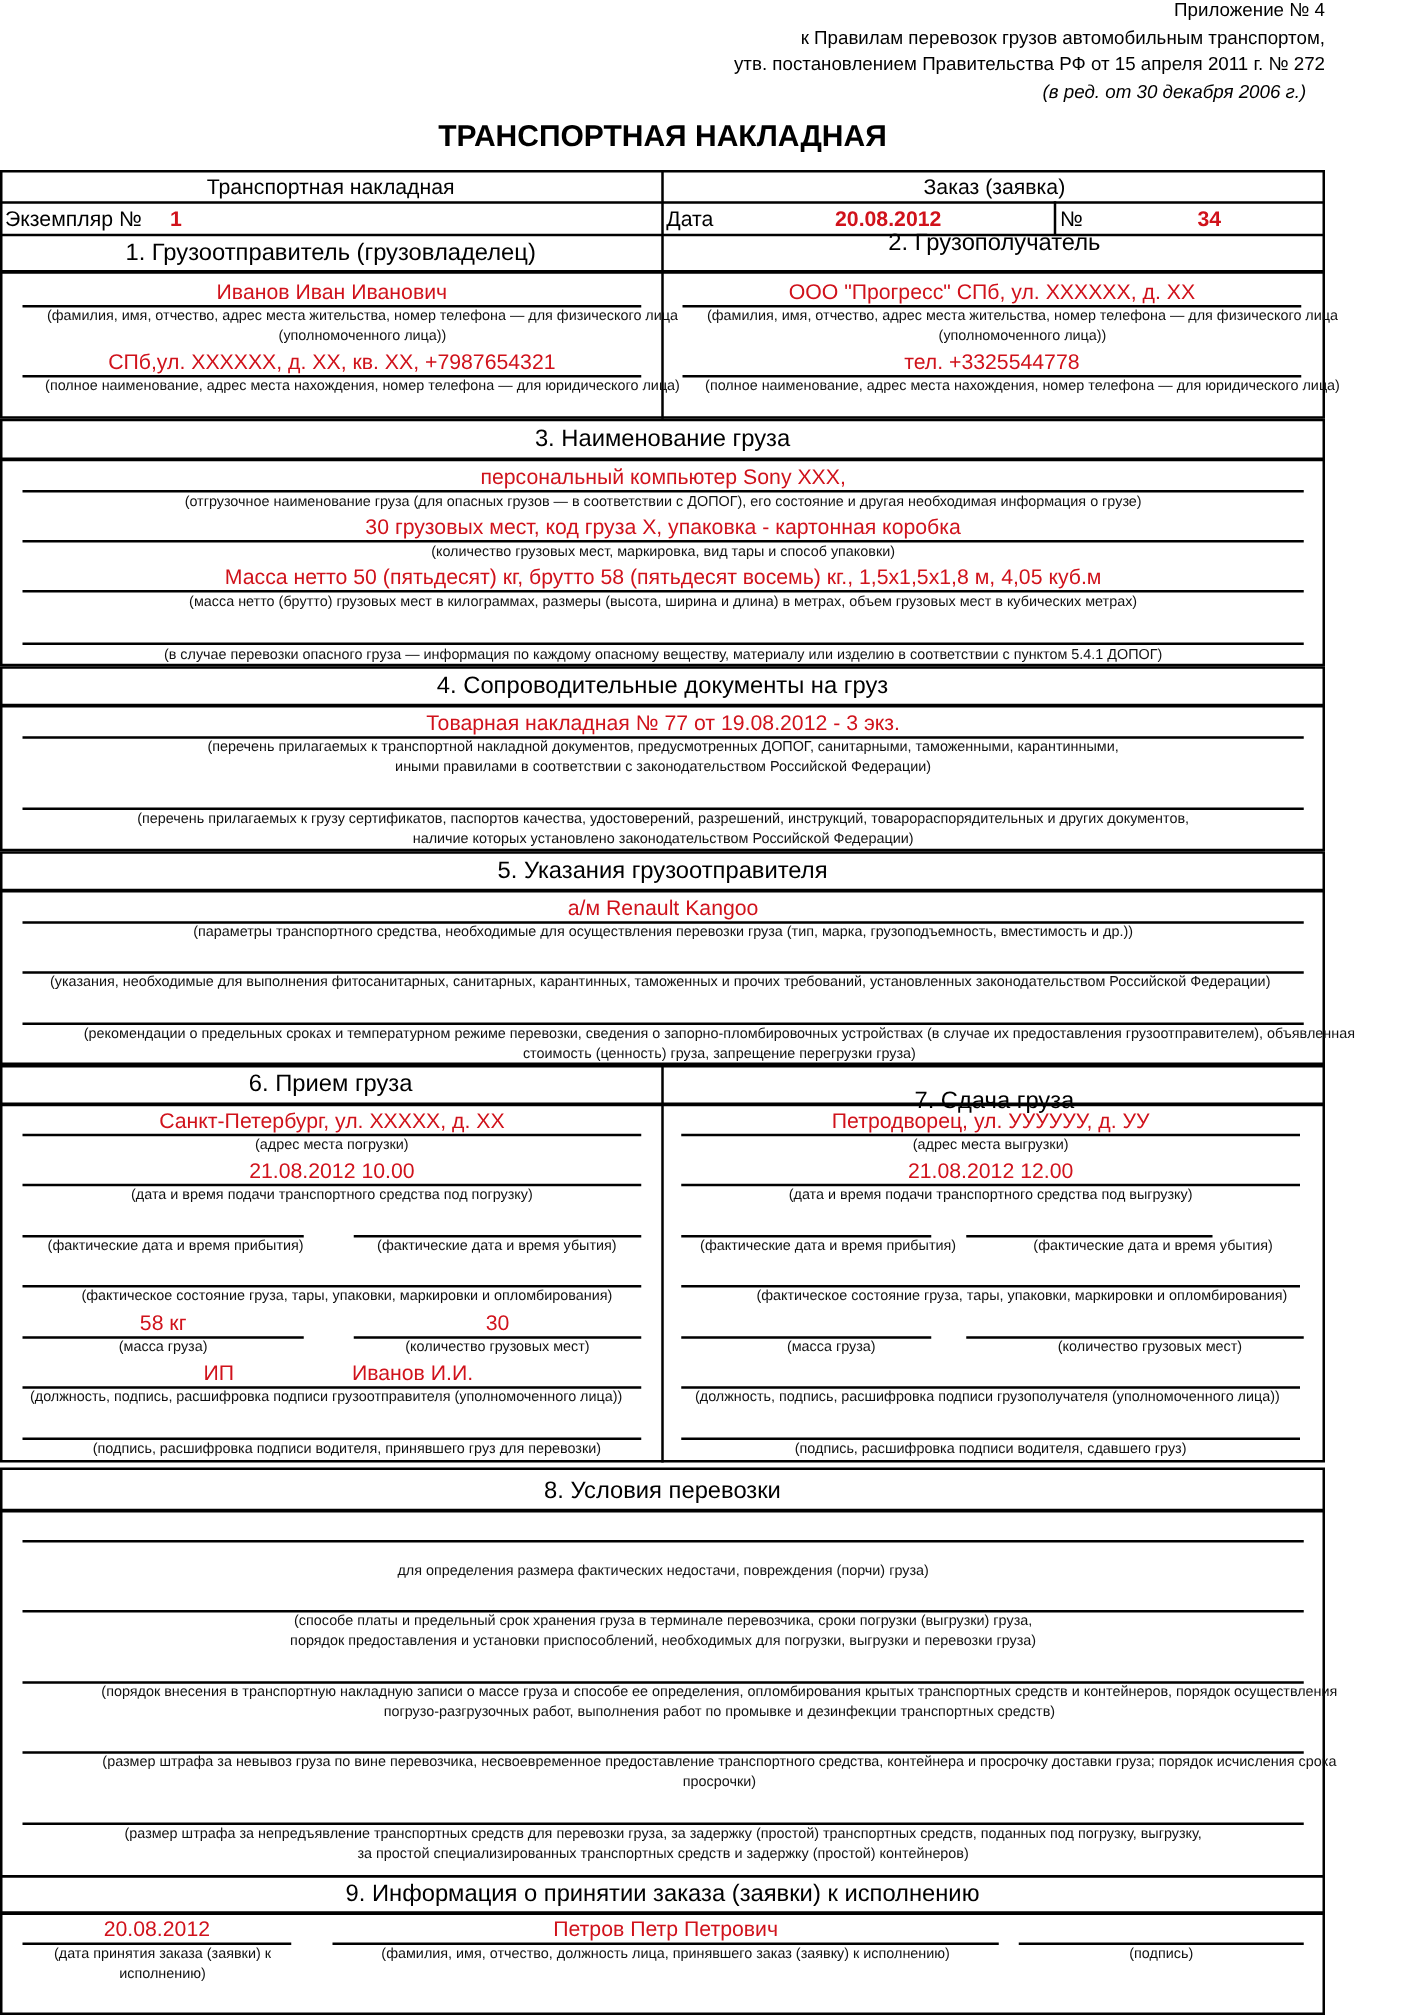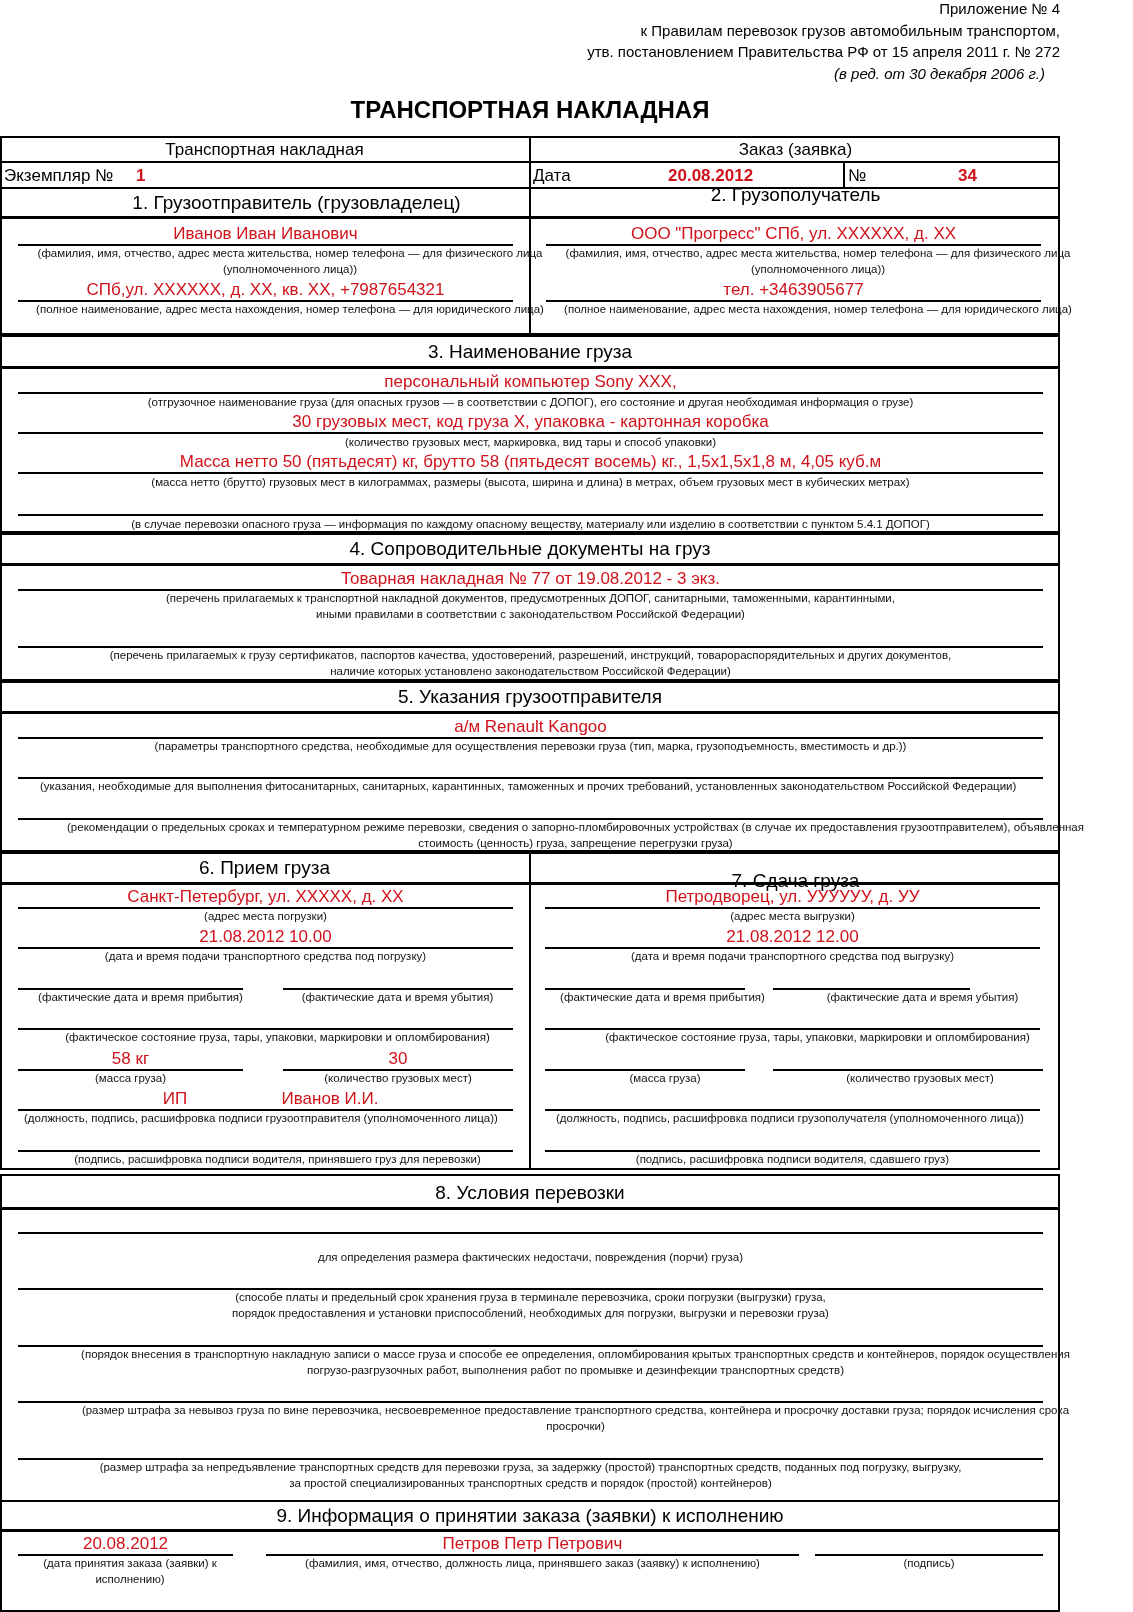--- a/index.html
+++ b/index.html
@@ -37,34 +37,34 @@
 <div class="sec" style="left:0; width:529px; top:140px; font-size:17px;">Транспортная накладная</div>
 <div class="sec" style="left:531px; width:529px; top:140px; font-size:17px;">Заказ (заявка)</div>
 
 <div class="cell" style="left:4px; top:166px;">Экземпляр №</div>
 <div class="cell red" style="left:136px; top:166px;">1</div>
 <div class="cell" style="left:533px; top:166px;">Дата</div>
 <div class="cell red" style="left:668px; top:166px;">20.08.2012</div>
 <div class="cell" style="left:848px; top:166px;">№</div>
 <div class="cell red" style="left:958px; top:166px;">34</div>
 
-<div class="sec" style="left:0; width:529px; top:192px;padding-left:32px;">1. Грузоотправитель (грузовладелец)</div>
+<div class="sec" style="left:0; width:529px; top:192px;">1. Грузоотправитель (грузовладелец)</div>
 <div class="sec" style="left:531px; width:529px; top:184px;">2. Грузополучатель</div>
 
 <div class="fill" style="left:18px; width:495px; top:224px;">Иванов Иван Иванович</div>
 <div class="uline" style="left:18px; width:495px; top:244px;"></div>
 <div class="cap" style="left:20px; width:540px; top:245px;">(фамилия, имя, отчество, адрес места жительства, номер телефона — для физического лица (уполномоченного лица))</div>
 <div class="fill" style="left:18px; width:495px; top:280px;">СПб,ул. XXXXXX, д. XX, кв. XX, +7987654321</div>
 <div class="uline" style="left:18px; width:495px; top:300px;"></div>
 <div class="cap" style="left:20px; width:540px; top:301px;">(полное наименование, адрес места нахождения, номер телефона — для юридического лица)</div>
 
 <div class="fill" style="left:546px; width:495px; top:224px;">ООО "Прогресс" СПб, ул. XXXXXX, д. XX</div>
 <div class="uline" style="left:546px; width:495px; top:244px;"></div>
 <div class="cap" style="left:548px; width:540px; top:245px;">(фамилия, имя, отчество, адрес места жительства, номер телефона — для физического лица (уполномоченного лица))</div>
-<div class="fill" style="left:546px; width:495px; top:280px;">тел. +3463905677</div>
+<div class="fill" style="left:546px; width:495px; top:280px;">тел. +3325544778</div>
 <div class="uline" style="left:546px; width:495px; top:300px;"></div>
 <div class="cap" style="left:548px; width:540px; top:301px;">(полное наименование, адрес места нахождения, номер телефона — для юридического лица)</div>
 
 <div class="box" style="left:0; top:335px; width:1060px; height:198px;"></div>
 <div class="hline3" style="left:0; top:366px; width:1060px;"></div>
 <div class="sec" style="left:0; width:1060px; top:341px;">3. Наименование груза</div>
 <div class="fill" style="left:18px; width:1025px; top:372px;">персональный компьютер Sony XXX,</div>
 <div class="uline" style="left:18px; width:1025px; top:392px;"></div>
 <div class="cap" style="left:18px; width:1025px; top:394px;">(отгрузочное наименование груза (для опасных грузов — в соответствии с ДОПОГ), его состояние и другая необходимая информация о грузе)</div>
 <div class="fill" style="left:18px; width:1025px; top:412px;">30 грузовых мест, код груза X, упаковка - картонная коробка</div>
@@ -153,21 +153,21 @@
 <div class="sec" style="left:0; width:1060px; top:1182px;">8. Условия перевозки</div>
 <div class="uline" style="left:18px; width:1025px; top:1232px;"></div>
 <div class="cap" style="left:18px; width:1025px; top:1233px;"><br><span>для определения размера фактических недостачи, повреждения (порчи) груза)</span></div>
 <div class="uline" style="left:18px; width:1025px; top:1288px;"></div>
 <div class="cap" style="left:18px; width:1025px; top:1289px;"><span>(способе платы и предельный срок хранения груза в терминале перевозчика, сроки погрузки (выгрузки) груза,</span><br><span>порядок предоставления и установки приспособлений, необходимых для погрузки, выгрузки и перевозки груза)</span></div>
 <div class="uline" style="left:18px; width:1025px; top:1345px;"></div>
 <div class="cap" style="left:18px; width:1115px; top:1346px;"><span>(порядок внесения в транспортную накладную записи о массе груза и способе ее определения, опломбирования крытых транспортных средств и контейнеров, порядок осуществления</span><br><span>погрузо-разгрузочных работ, выполнения работ по промывке и дезинфекции транспортных средств)</span></div>
 <div class="uline" style="left:18px; width:1025px; top:1401px;"></div>
 <div class="cap" style="left:18px; width:1115px; top:1402px;"><span>(размер штрафа за невывоз груза по вине перевозчика, несвоевременное предоставление транспортного средства, контейнера и просрочку доставки груза; порядок исчисления срока</span><br><span>просрочки)</span></div>
 <div class="uline" style="left:18px; width:1025px; top:1458px;"></div>
-<div class="cap" style="left:18px; width:1025px; top:1459px;"><span>(размер штрафа за непредъявление транспортных средств для перевозки груза, за задержку (простой) транспортных средств, поданных под погрузку, выгрузку,</span><br><span>за простой специализированных транспортных средств и порядок (простой) контейнеров)</span></div>
+<div class="cap" style="left:18px; width:1025px; top:1459px;"><span>(размер штрафа за непредъявление транспортных средств для перевозки груза, за задержку (простой) транспортных средств, поданных под погрузку, выгрузку,</span><br><span>за простой специализированных транспортных средств и задержку (простой) контейнеров)</span></div>
 
 <div class="box" style="left:0; top:1500px; width:1060px; height:112px;"></div>
 <div class="hline3" style="left:0; top:1529px; width:1060px;"></div>
 <div class="sec" style="left:0; width:1060px; top:1505px;">9. Информация о принятии заказа (заявки) к исполнению</div>
 <div class="fill" style="left:18px; width:215px; top:1534px;">20.08.2012</div>
 <div class="uline" style="left:18px; width:215px; top:1554px;"></div>
 <div class="cap" style="left:30px; width:200px; top:1555px;">(дата принятия заказа (заявки) к исполнению)</div>
 <div class="fill" style="left:266px; width:533px; top:1534px;">Петров Петр Петрович</div>
 <div class="uline" style="left:266px; width:533px; top:1554px;"></div>
 <div class="cap" style="left:266px; width:533px; top:1555px;">(фамилия, имя, отчество, должность лица, принявшего заказ (заявку) к исполнению)</div>

